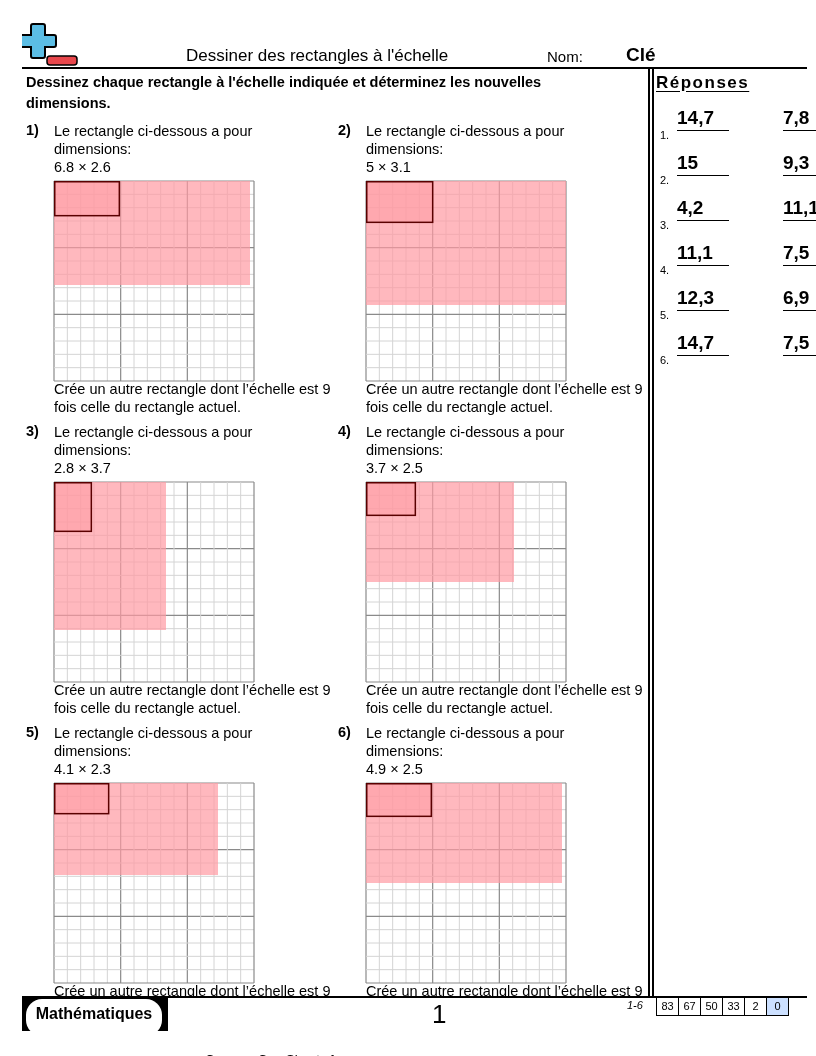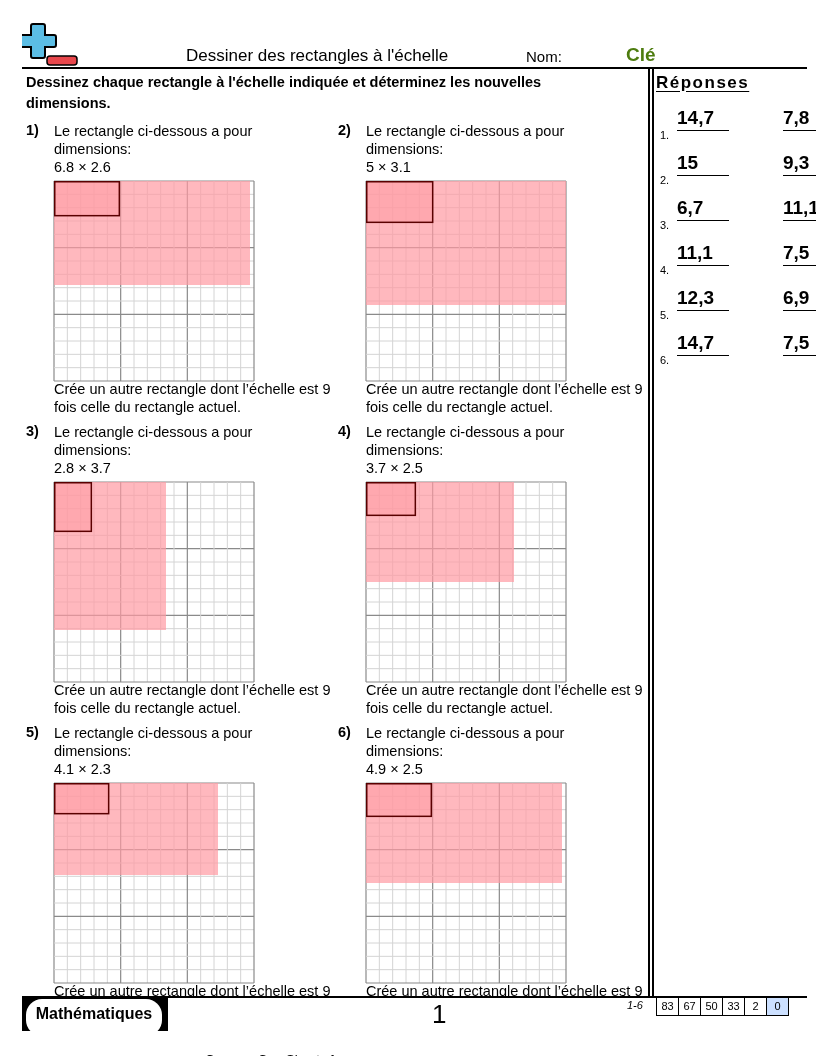--- a/index.html
+++ b/index.html
@@ -1,22 +1,22 @@
 <!DOCTYPE html>
 <html><head>
 <meta charset="utf-8">
 <style>
   html, body { margin: 0; padding: 0; background: #fff; }
   body { width: 816px; height: 1056px; position: relative; overflow: hidden;
          font-family: "Liberation Sans", "DejaVu Sans", sans-serif; color: #000; }
   .abs { position: absolute; }
   .logo { left: 22px; top: 22px; width: 56px; height: 44px; }
   .title { left: 186px; top: 46px; font-size: 17px; }
-  .nom-label { left: 526px; top: 48px; font-size: 15px; }
-  .nom-value { left: 626px; top: 44px; font-size: 19px; font-weight: bold; color: #4d7c0f; }
+  .nom-label { left: 547px; top: 48px; font-size: 15px; }
+  .nom-value { left: 626px; top: 44px; font-size: 19px; font-weight: bold; color: #000000; }
   .header-line { left: 22px; top: 67px; width: 785px; height: 2px; background: #000; }
   .instructions { left: 26px; top: 72px; width: 600px; font-size: 14.5px; font-weight: bold; line-height: 21px; }
   .divider { left: 648px; top: 69px; width: 1.5px; height: 928px; background: #000; }
   .divider2 { left: 652px; top: 69px; width: 1.5px; height: 928px; background: #000; }
   .answers-title { left: 656px; top: 73px; width: 150px; text-align: left; font-size: 17px; font-weight: bold;
                    letter-spacing: 1.5px; }
   .answers-title span { text-decoration: underline; text-underline-offset: 3px; }
   .ans-row { left: 660px; width: 150px; height: 30px; }
   .ans-num { position: absolute; left: 0; bottom: 2px; font-size: 11px; }
   .ans-blank { position: absolute; bottom: 12px; width: 52px; border-bottom: 1.5px solid #000; text-align: left;
@@ -70,21 +70,21 @@
       <span class="ans-blank ans-a">14,7</span>
       <span class="ans-blank ans-b">7,8</span>
     </div>
     <div class="abs ans-row" style="top: 158px;">
       <span class="ans-num">2.</span>
       <span class="ans-blank ans-a">15</span>
       <span class="ans-blank ans-b">9,3</span>
     </div>
     <div class="abs ans-row" style="top: 203px;">
       <span class="ans-num">3.</span>
-      <span class="ans-blank ans-a">6,7</span>
+      <span class="ans-blank ans-a">4,2</span>
       <span class="ans-blank ans-b">11,1</span>
     </div>
     <div class="abs ans-row" style="top: 248px;">
       <span class="ans-num">4.</span>
       <span class="ans-blank ans-a">11,1</span>
       <span class="ans-blank ans-b">7,5</span>
     </div>
     <div class="abs ans-row" style="top: 293px;">
       <span class="ans-num">5.</span>
       <span class="ans-blank ans-a">12,3</span>

